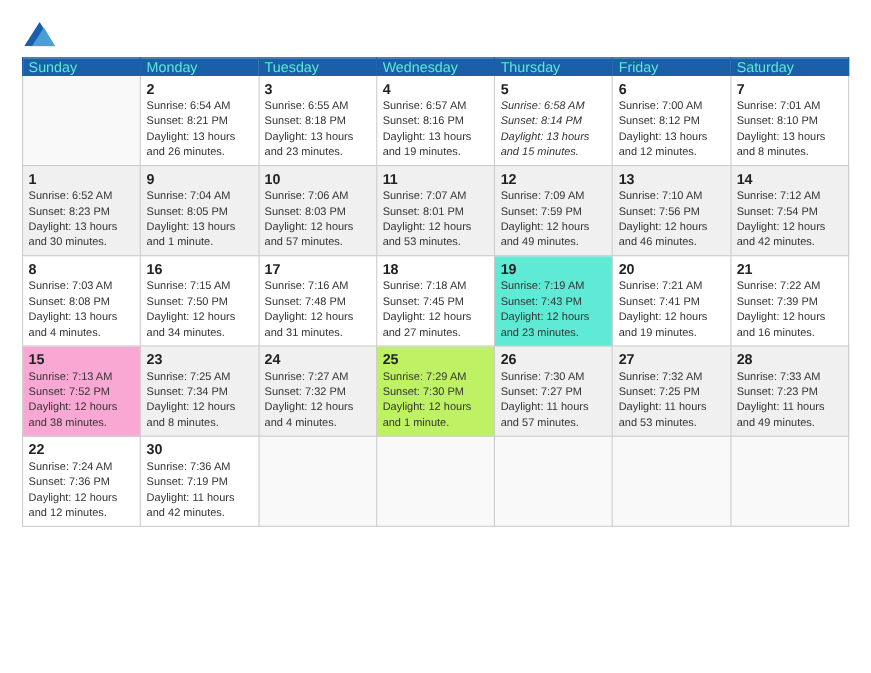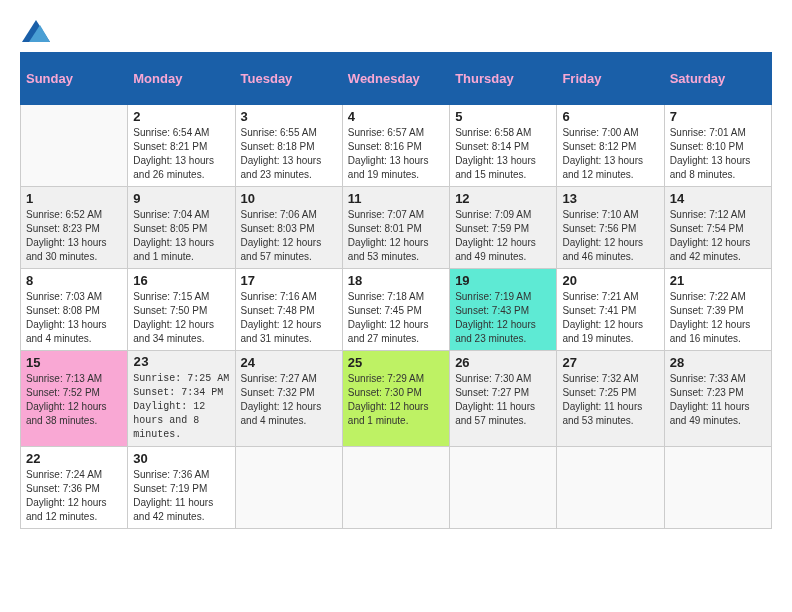--- a/index.html
+++ b/index.html
@@ -48,25 +48,25 @@
       color: #555;
       margin-top: 2px;
     }
     .calendar {
       width: 100%;
       border-collapse: collapse;
       font-size: 11px;
     }
     .calendar th {
       background: #1a5fa8;
-      color: #f9a8d4;
-      padding: 18px 5px;
+      color: #5eead4;
+      padding: 0 5px;
       text-align: left;
       font-size: 13px;
-      font-weight: bold;
+      font-weight: normal;
       border: 1px solid #1a5fa8;
     }
     .calendar td {
       border: 1px solid #ccc;
       vertical-align: top;
       padding: 4px 5px;
       width: 107px;
       min-height: 80px;
       background: #fff;
     }
@@ -144,21 +144,21 @@
 Daylight: 13 hours and 23 minutes.</div>
         </td>
         <td style="background: rgb(255, 255, 255);">
           <span class="day-num">4</span>
           <div class="day-info" style="white-space: pre-line;">Sunrise: 6:57 AM
 Sunset: 8:16 PM
 Daylight: 13 hours and 19 minutes.</div>
         </td>
         <td style="background: rgb(255, 255, 255);">
           <span class="day-num">5</span>
-          <div class="day-info" style="white-space: pre-line;">Sunrise: 6:58 AM
+          <div class="day-info" style="white-space: pre-line; font-style: italic;">Sunrise: 6:58 AM
 Sunset: 8:14 PM
 Daylight: 13 hours and 15 minutes.</div>
         </td>
         <td style="background: rgb(255, 255, 255);">
           <span class="day-num">6</span>
           <div class="day-info" style="white-space: pre-line;">Sunrise: 7:00 AM
 Sunset: 8:12 PM
 Daylight: 13 hours and 12 minutes.</div>
         </td>
         <td style="background: rgb(255, 255, 255);">
@@ -256,21 +256,21 @@
 Daylight: 12 hours and 16 minutes.</div>
         </td>
       </tr>
       <tr>
         <td style="background: #f9a8d4;">
           <span class="day-num">15</span>
           <div class="day-info" style="white-space: pre-line;">Sunrise: 7:13 AM
 Sunset: 7:52 PM
 Daylight: 12 hours and 38 minutes.</div>
         </td>
-        <td style="background: rgb(240, 240, 240); font-family: Liberation Mono, monospace;">
+        <td style="background: rgb(240, 240, 240);">
           <span class="day-num">23</span>
           <div class="day-info" style="white-space: pre-line;">Sunrise: 7:25 AM
 Sunset: 7:34 PM
 Daylight: 12 hours and 8 minutes.</div>
         </td>
         <td style="background: rgb(240, 240, 240);">
           <span class="day-num">24</span>
           <div class="day-info" style="white-space: pre-line;">Sunrise: 7:27 AM
 Sunset: 7:32 PM
 Daylight: 12 hours and 4 minutes.</div>

